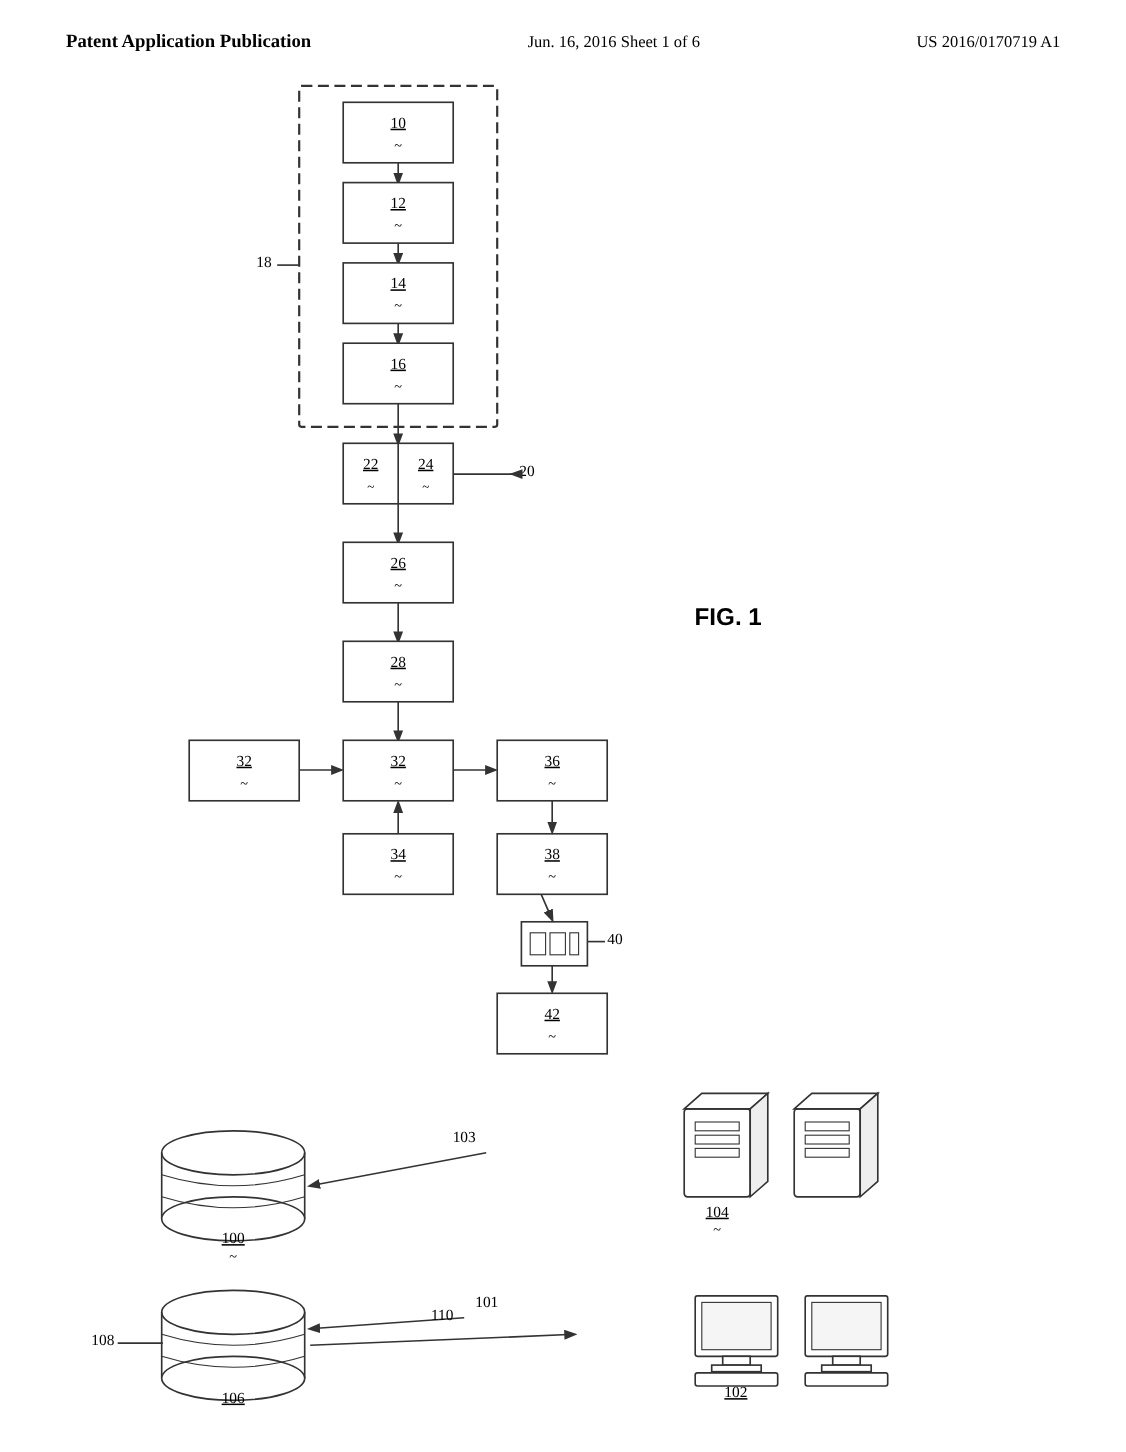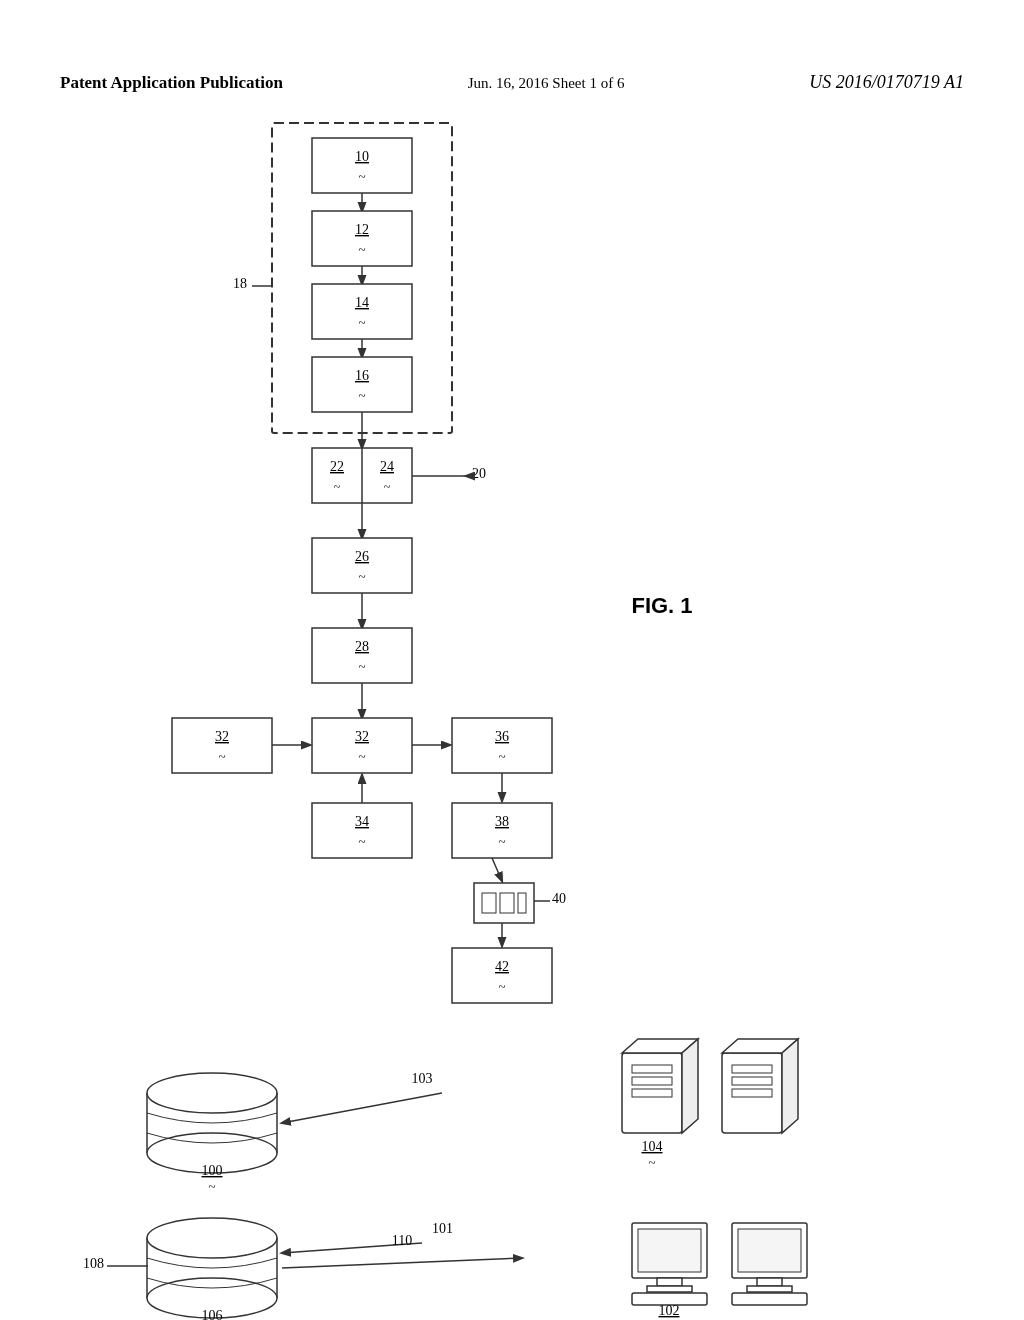--- a/index.html
+++ b/index.html
@@ -12,33 +12,31 @@
       overflow-x: hidden;
     }
 
     
     .header {
       display: flex;
       justify-content: space-between;
       align-items: baseline;
       padding: 28px 60px 0 60px;
       border-bottom: none;
-      margin-top: 44px;
     }
     .header-left {
       font-size: 17px;
       font-weight: bold;
     }
     .header-center {
       font-size: 15px;
       text-align: right;
     }
     .header-right {
-      font-size: 18px;
-      font-style: italic;
+      font-size: 15px;
     }
 
     
     .main-svg {
       display: block;
       margin: 0 auto;
     }
 
     
     .ref-label {

